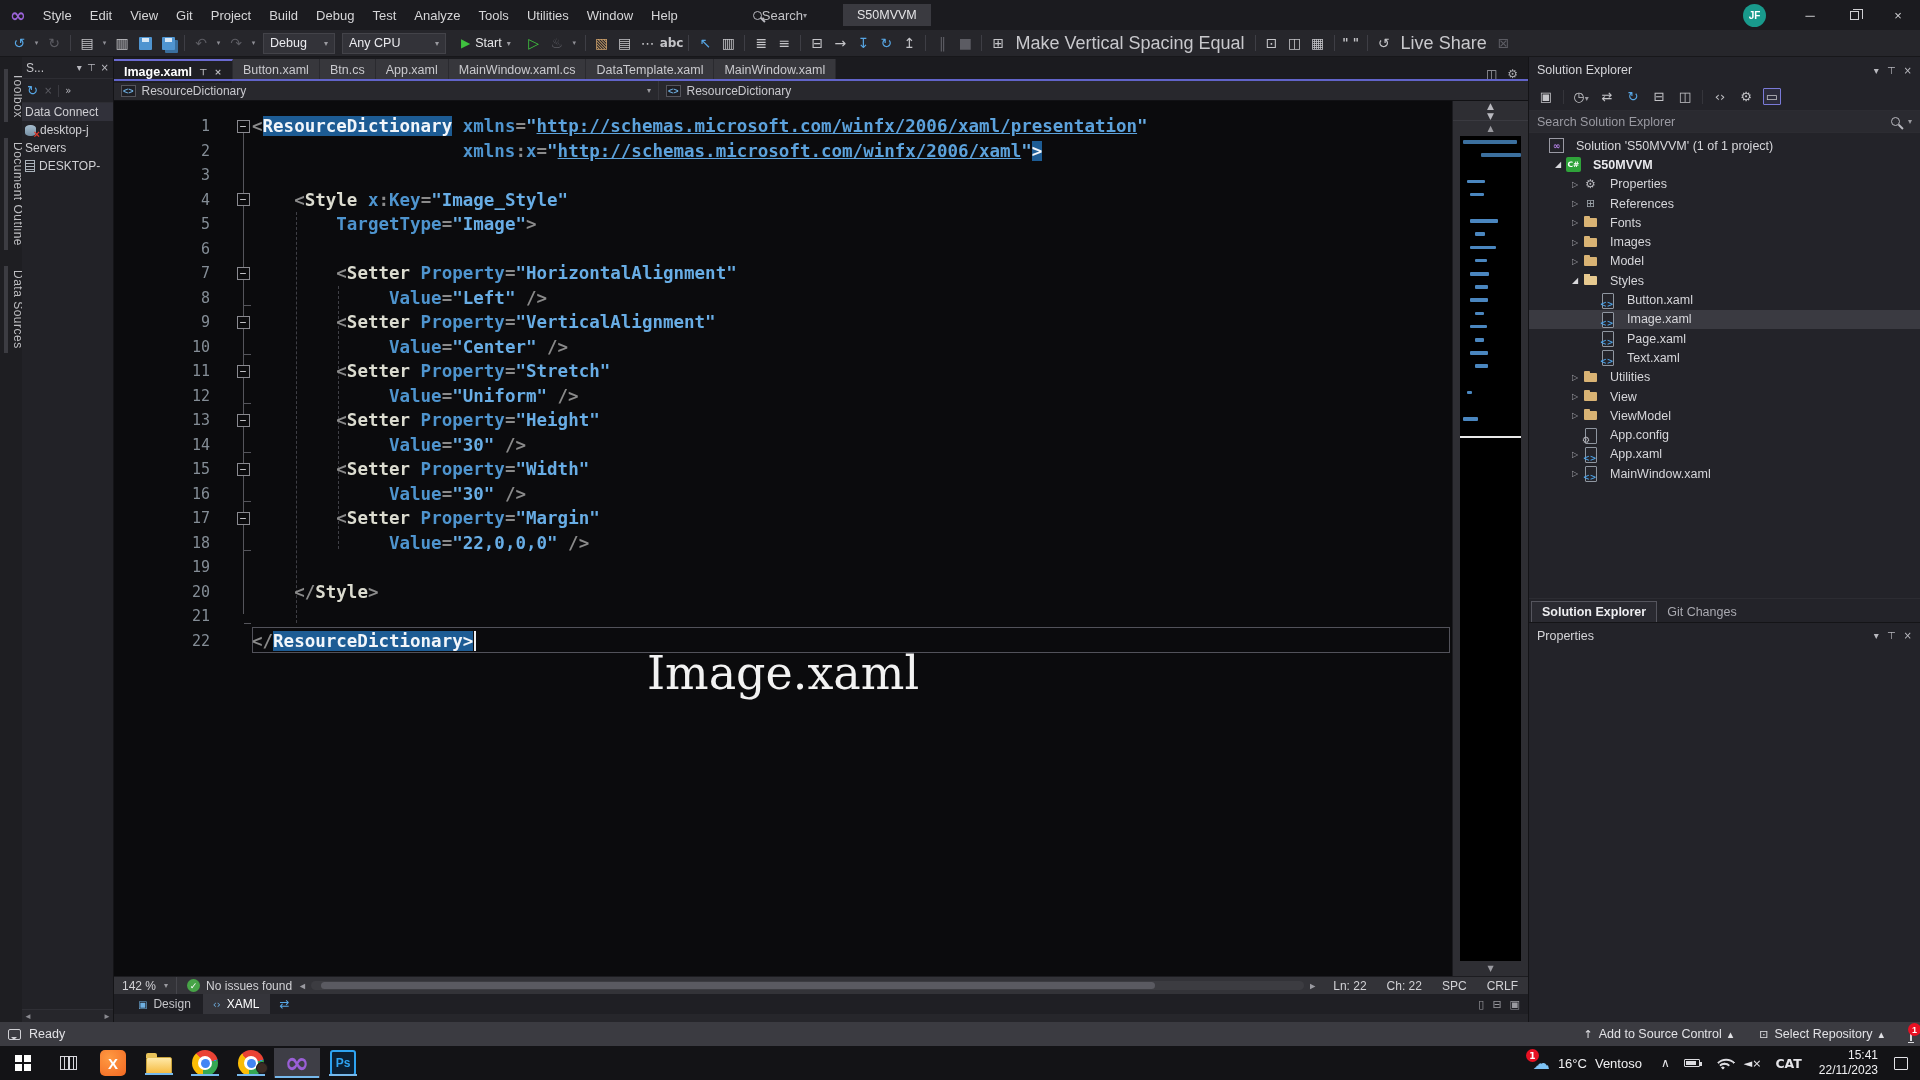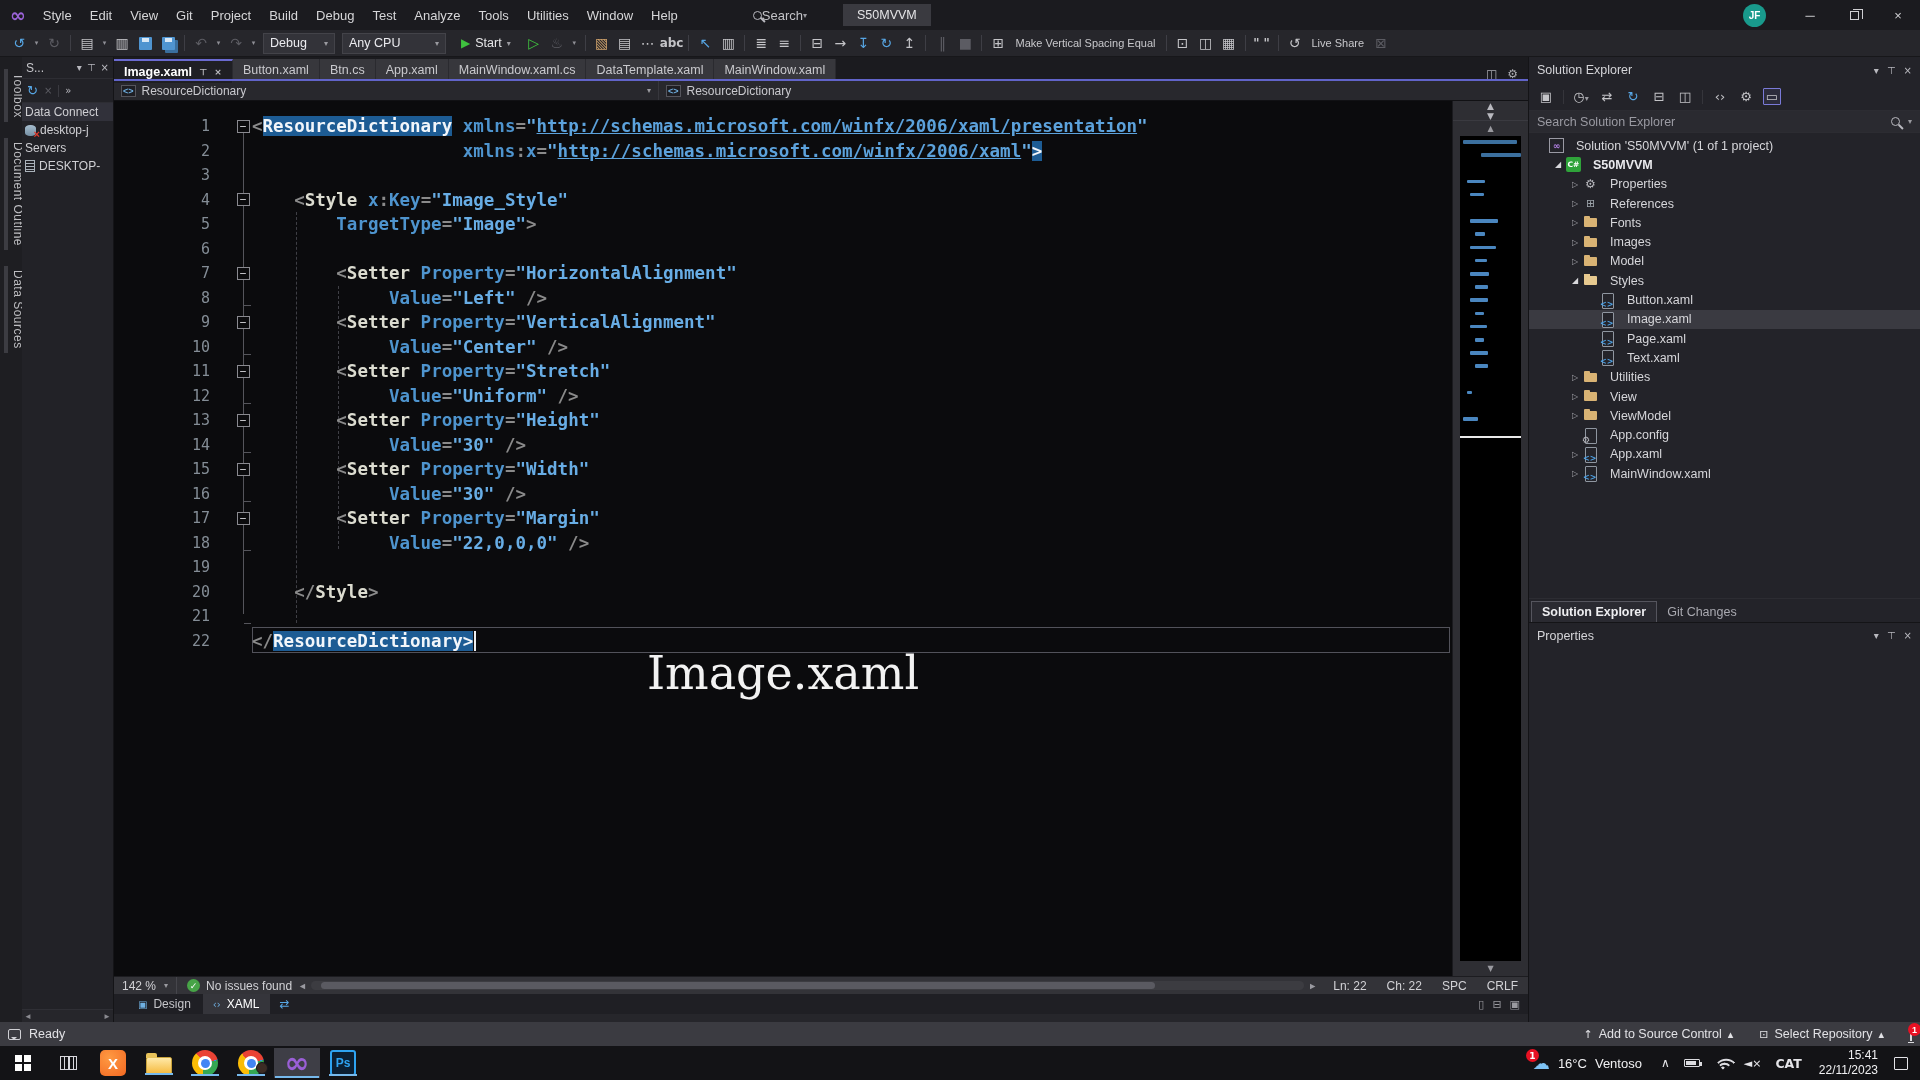--- a/index.html
+++ b/index.html
@@ -40,21 +40,21 @@
   .tb-sep{width:1px;height:16px;background:#3e3e45;margin:0 4px;}
   .combo{height:21px;background:#333339;border:1px solid #434349;display:flex;align-items:center;
     padding:0 6px;margin:0 3px;font-size:12.5px;color:#ececf0;}
   .combo .dd-caret{margin-left:auto;padding-left:8px;}
   #start-btn{height:21px;display:flex;align-items:center;gap:5px;padding:0 8px;margin:0 3px;
     color:#e8e8ea;border-radius:2px;font-size:12.5px;}
   #start-play{color:#3fc23f;font-size:12px;font-family:"DejaVu Sans",sans-serif;}
   .floppy{width:13px;height:13px;background:#4f94d0;border-radius:1px;position:relative;}
   .floppy::after{content:"";position:absolute;top:1px;left:3px;right:3px;height:4px;background:#d8e8f6;}
   .floppy2{box-shadow:3px 3px 0 #3a6f9e;}
-  .tb-label{color:#c8c8cc;font-size:11px;padding:0 5px;white-space:nowrap;}
+  .tb-label{color:#c8c8cc;font-size:18px;padding:0 5px;white-space:nowrap;}
   .abc-ico{font-size:12px;font-weight:bold;letter-spacing:0;}
 
   
   #main{height:965px;display:flex;background:#1e1e22;}
 
   
   #left-rail{width:22px;background:#1e1e22;position:relative;flex:none;}
   .rail-tab{writing-mode:vertical-rl;color:#bebec2;font-size:12px;padding:4px 3px;
     border-left:4px solid #3c3c42;margin:0 0 16px 4px;letter-spacing:.5px;}
   #left-rail .rail-wrap{position:absolute;top:12px;left:0;display:flex;flex-direction:column;}

